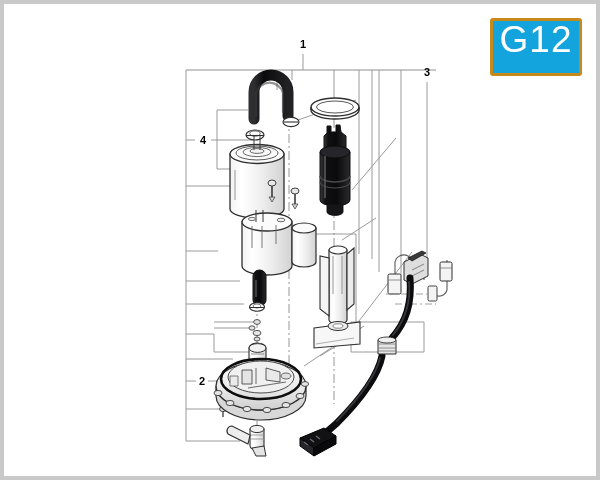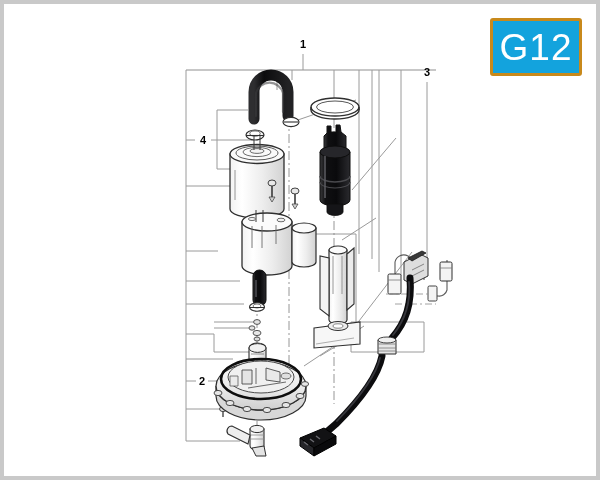--- a/index.html
+++ b/index.html
@@ -31,21 +31,20 @@
     position: absolute;
     right: 14px;
     top: 14px;
     width: 92px;
     height: 58px;
     background: #13a3dd;
     border: 3px solid #c8891b;
     border-radius: 3px;
     box-sizing: border-box;
     display: flex;
-    align-items: center;
     justify-content: center;
     z-index: 20;
   }
   #badge-text {
     color: #ffffff;
     font-family: "Liberation Sans", sans-serif;
     font-size: 37px;
     font-weight: 400;
     letter-spacing: 1px;
     line-height: 1;

